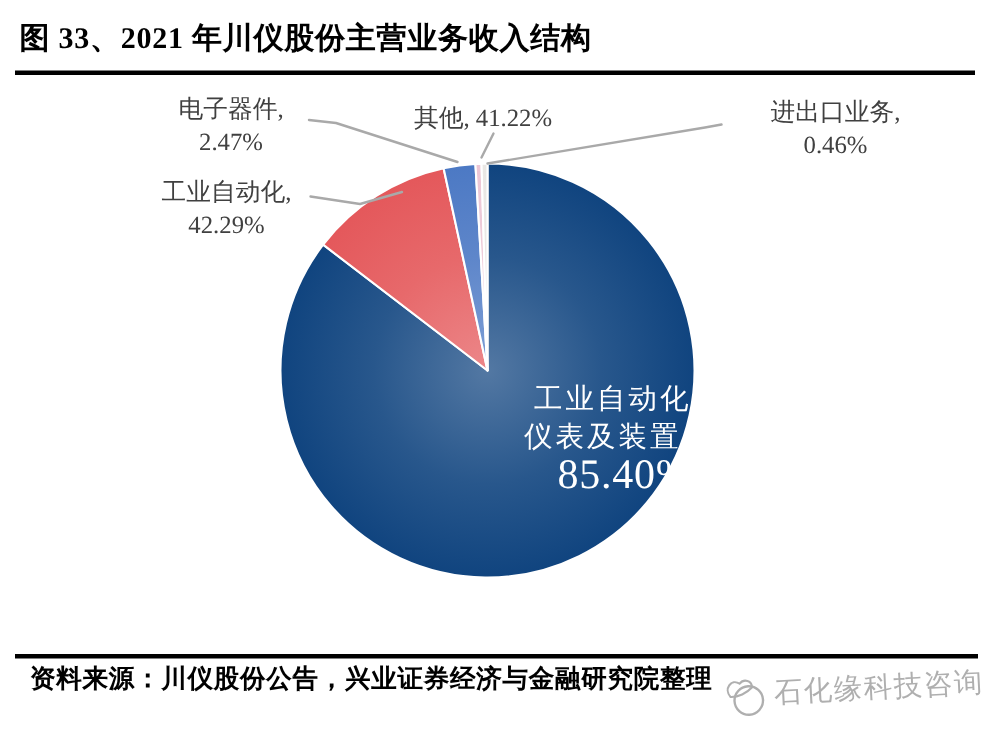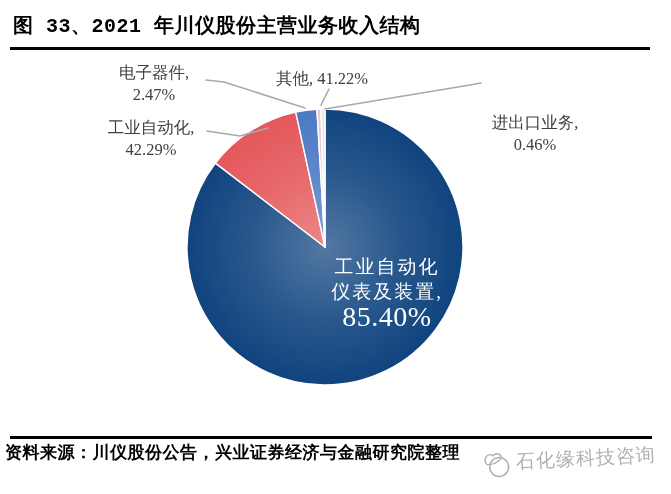--- a/index.html
+++ b/index.html
@@ -3,44 +3,44 @@
 <meta charset="utf-8">
 <style>
   html,body{margin:0;padding:0;background:#fff;}
   .page{
     position:relative;width:671px;height:494px;background:#fff;overflow:hidden;
     font-family:"Liberation Serif","DejaVu Serif",serif;
   }
   
   .figure-title{
     position:absolute;left:13px;top:12px;margin:0;
-    font-size:20px;font-weight:bold;color:#000;letter-spacing:.5px;white-space:nowrap;font-family:Liberation Mono, monospace;
+    font-size:20px;font-weight:bold;color:#000;letter-spacing:.5px;white-space:nowrap;
   }
   .title-rule{position:absolute;left:10px;top:47px;width:640px;height:2.5px;background:#000;}
   
   .chart-area{position:absolute;left:0;top:0;width:671px;height:494px;}
   .chart-svg{position:absolute;left:0;top:0;}
   
   .callout{
     position:absolute;text-align:center;color:#404040;
     font-size:16.5px;line-height:22px;white-space:nowrap;
   }
   .co-electronic{left:98px;top:62px;width:112px;}
   .co-composite{left:95px;top:117px;width:112px;}
   .co-other{left:266px;top:68px;width:112px;}
-  .co-importexport{left:473px;top:64px;width:124px;margin-top:48px;}
+  .co-importexport{left:495px;top:64px;width:124px;}
   .main-label{
-    position:absolute;left:313px;top:254px;width:148px;text-align:center;
+    position:absolute;left:313px;top:254px;width:148px;text-align:right;
     color:#FFFFFF;font-size:19px;line-height:25px;letter-spacing:2px;white-space:nowrap;
   }
   .main-label .num{letter-spacing:.5px;font-size:28px;}
   
   .footer-rule{position:absolute;left:10px;top:436px;width:642px;height:2.5px;background:#000;}
   .source-note{
-    position:absolute;left:5px;top:441px;margin:0;
+    position:absolute;left:20px;top:441px;margin:0;
     font-size:17px;font-weight:bold;color:#000;letter-spacing:.5px;white-space:nowrap;
   }
   
   .watermark{
     position:absolute;left:480px;top:447px;display:flex;align-items:center;gap:4px;
     color:#9C9C9C;opacity:.8;transform:rotate(-3deg);transform-origin:left center;
   }
   .watermark-text{font-size:19px;letter-spacing:1px;white-space:nowrap;}
   .watermark-icon{flex:0 0 auto;}
 </style>

